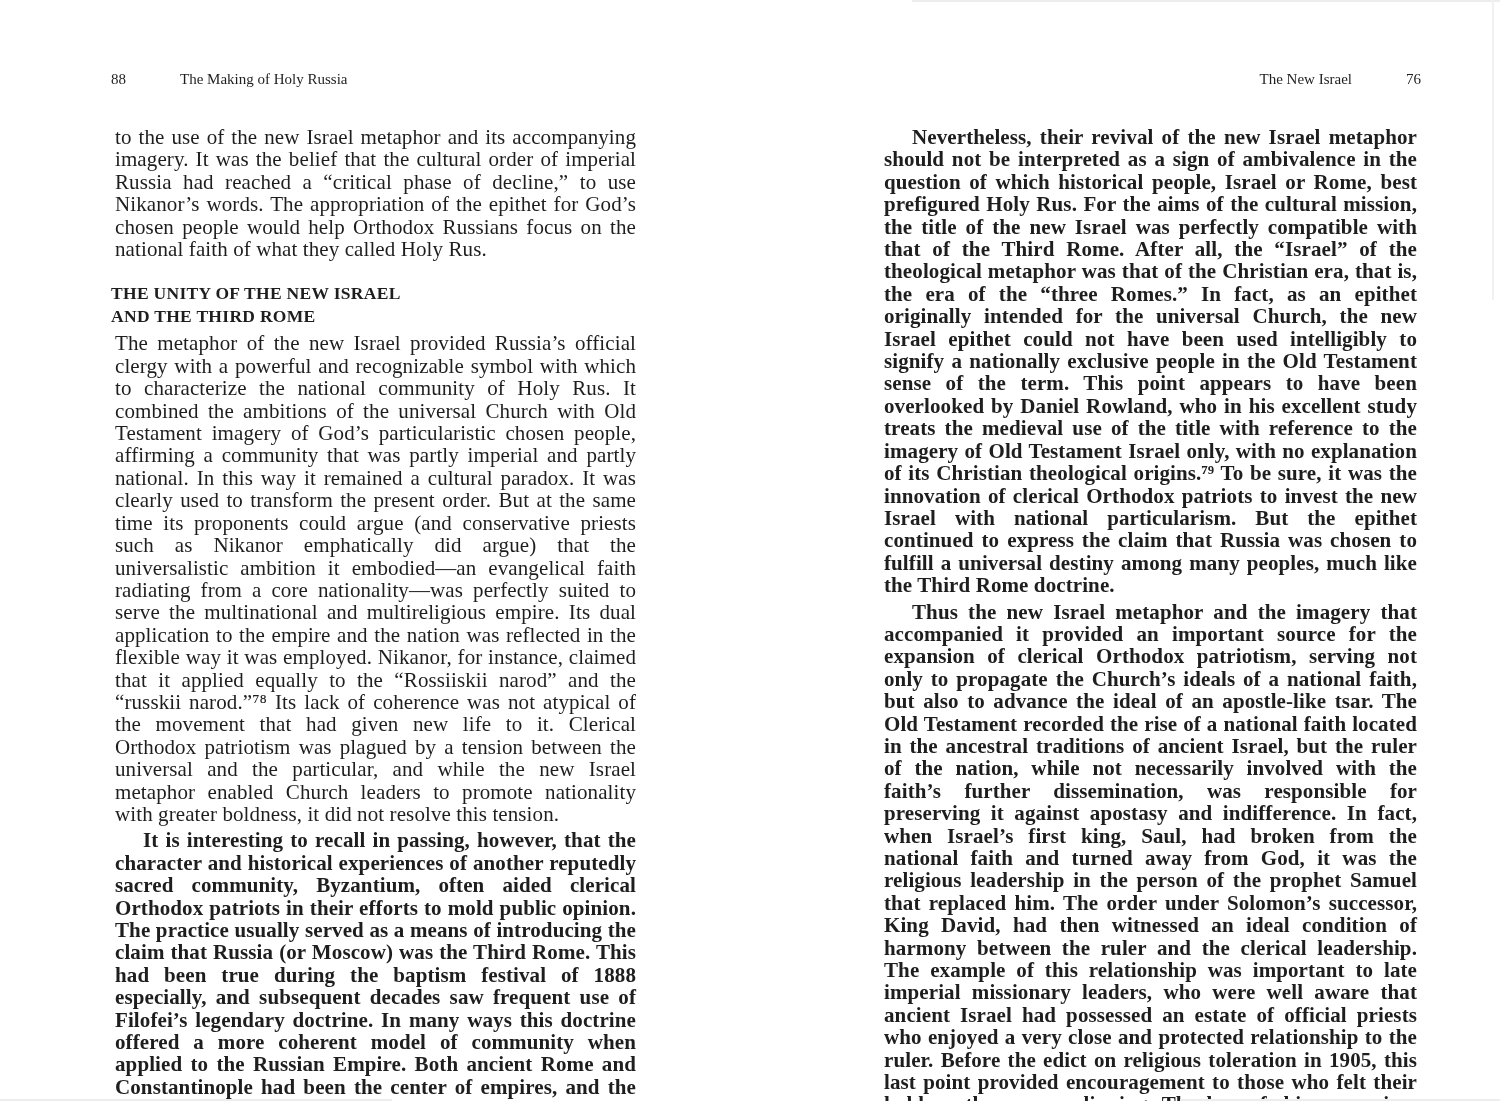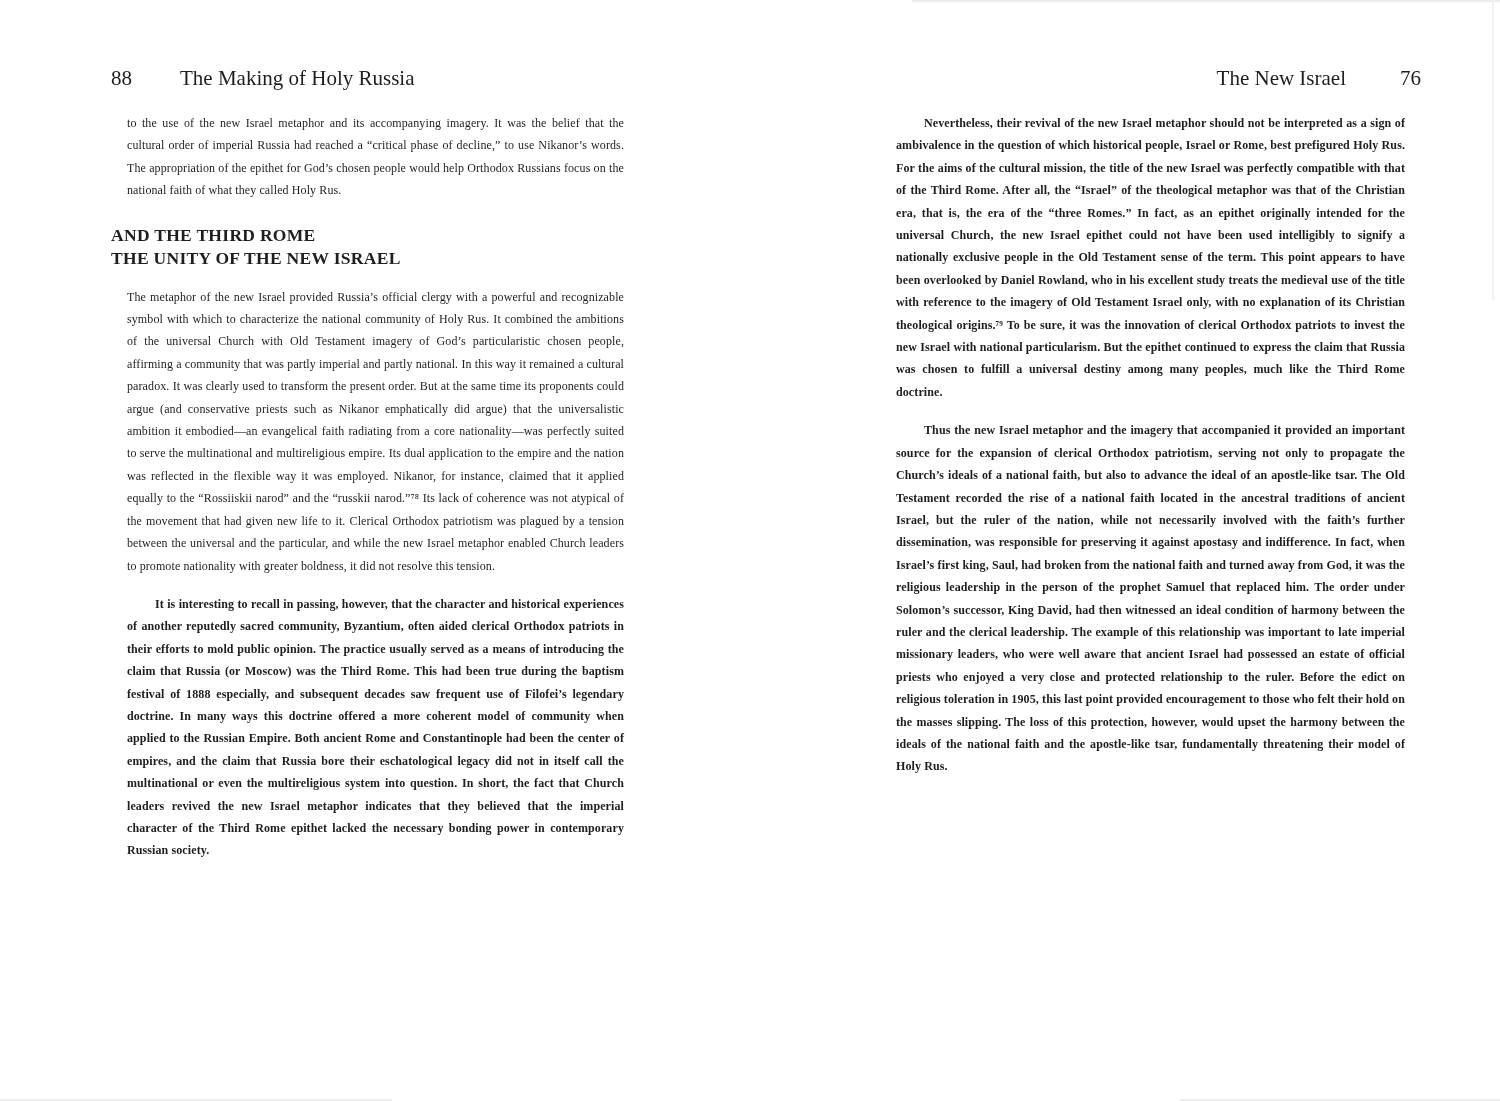--- a/index.html
+++ b/index.html
@@ -14,35 +14,35 @@
     background: #ffffff;
     color: #1e1e1e;
     font-family: "Liberation Serif", "DejaVu Serif", serif;
   }
   .page { position: absolute; top: 66px; }
   .page.left  { left: 111px; width: 529px; }
   .page.right { left: 880px; width: 541px; }
 
   .running-header {
     display: flex;
-    align-items: flex-start;
+    align-items: flex-end;
     height: 22px;
-    margin-bottom: 24px;
-    font-size: 21px;
+    margin-bottom: 38px;
+    font-size: 15px;
     white-space: nowrap;
   }
   .running-header .running-title { }
   .page.left  .running-header .folio { width: 69px; font-style: normal; }
   .page.right .running-header { justify-content: flex-end; }
   .page.right .running-header .folio { margin-left: 54px; font-style: normal; }
 
   .page-body { text-align: justify; }
   .para {
-    margin: 16px;
-    font-size: 12px;
+    margin: 4px;
+    font-size: 21px;
     line-height: 22.4px;
     letter-spacing: 0.1px;
     text-align: justify;
     -webkit-hyphens: auto;
     hyphens: auto;
   }
   .para.indent { text-indent: 28px; font-weight: bold; }
 
   .section-heading {
     margin: 22px 0 1px 0;
@@ -67,22 +67,22 @@
 <div class="spread">
 
   <section class="page left">
     <header class="running-header">
       <span class="folio">88</span>
       <span class="running-title">The Making of Holy Russia</span>
     </header>
     <div class="page-body">
       <p class="para">to the use of the new Israel metaphor and its accompanying imagery. It was the belief that the cultural order of imperial Russia had reached a “critical phase of decline,” to use Nikanor’s words. The appropriation of the epithet for God’s chosen people would help Orthodox Russians focus on the national faith of what they called Holy Rus.</p>
       <h2 class="section-heading">
+        <span class="hline">THE UNITY OF THE NEW ISRAEL</span>
         <span class="hline">AND THE THIRD ROME</span>
-        <span class="hline">THE UNITY OF THE NEW ISRAEL</span>
       </h2>
       <p class="para">The metaphor of the new Israel provided Russia’s official clergy with a powerful and recognizable symbol with which to characterize the national community of Holy Rus. It combined the ambitions of the universal Church with Old Testament imagery of God’s particularistic chosen people, affirming a community that was partly imperial and partly national. In this way it remained a cultural paradox. It was clearly used to transform the present order. But at the same time its proponents could argue (and conservative priests such as Nikanor emphatically did argue) that the universalistic ambition it embodied—an evangelical faith radiating from a core nationality—was perfectly suited to serve the multinational and multireligious empire. Its dual application to the empire and the nation was reflected in the flexible way it was employed. Nikanor, for instance, claimed that it applied equally to the “Rossiiskii narod” and the “russkii narod.”⁷⁸ Its lack of coherence was not atypical of the movement that had given new life to it. Clerical Orthodox patriotism was plagued by a tension between the universal and the particular, and while the new Israel metaphor enabled Church leaders to promote nationality with greater boldness, it did not resolve this tension.</p>
       <p class="para indent">It is interesting to recall in passing, however, that the character and historical experiences of another reputedly sacred community, Byzantium, often aided clerical Orthodox patriots in their efforts to mold public opinion. The practice usually served as a means of introducing the claim that Russia (or Moscow) was the Third Rome. This had been true during the baptism festival of 1888 especially, and subsequent decades saw frequent use of Filofei’s legendary doctrine. In many ways this doctrine offered a more coherent model of community when applied to the Russian Empire. Both ancient Rome and Constantinople had been the center of empires, and the claim that Russia bore their eschatological legacy did not in itself call the multinational or even the multireligious system into question. In short, the fact that Church leaders revived the new Israel metaphor indicates that they believed that the imperial character of the Third Rome epithet lacked the necessary bonding power in contemporary Russian society.</p>
     </div>
   </section>
 
   <section class="page right">
     <header class="running-header">
       <span class="running-title">The New Israel</span>
       <span class="folio">76</span>

